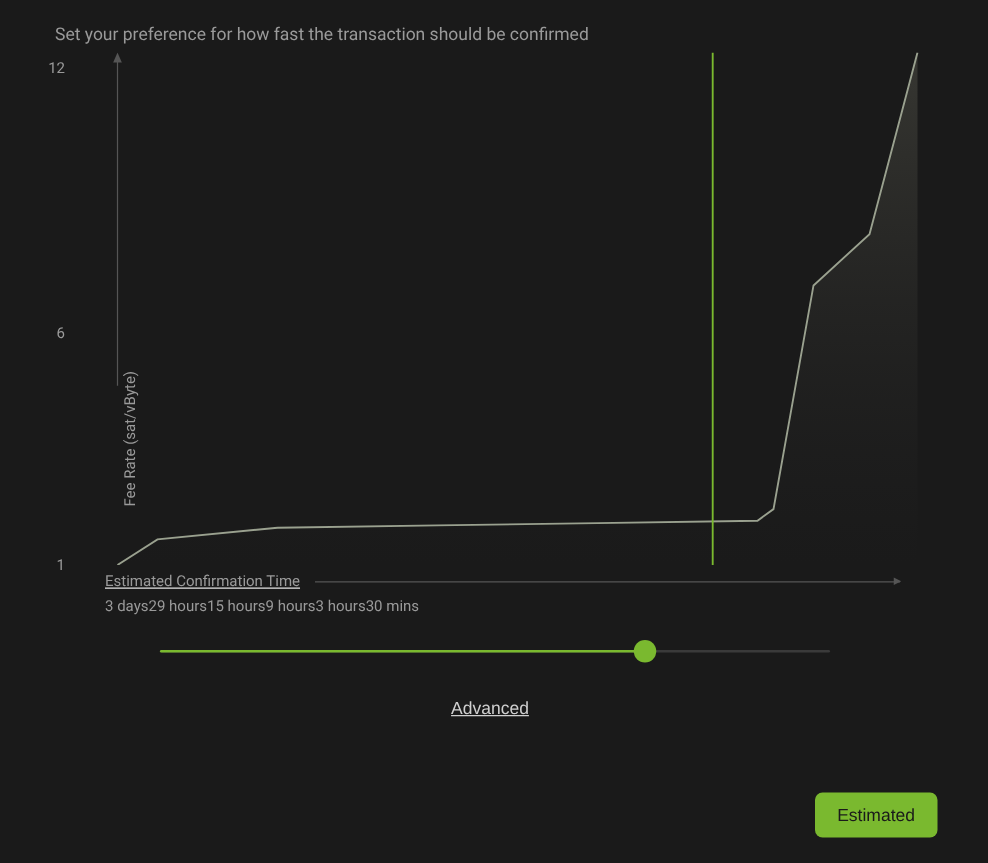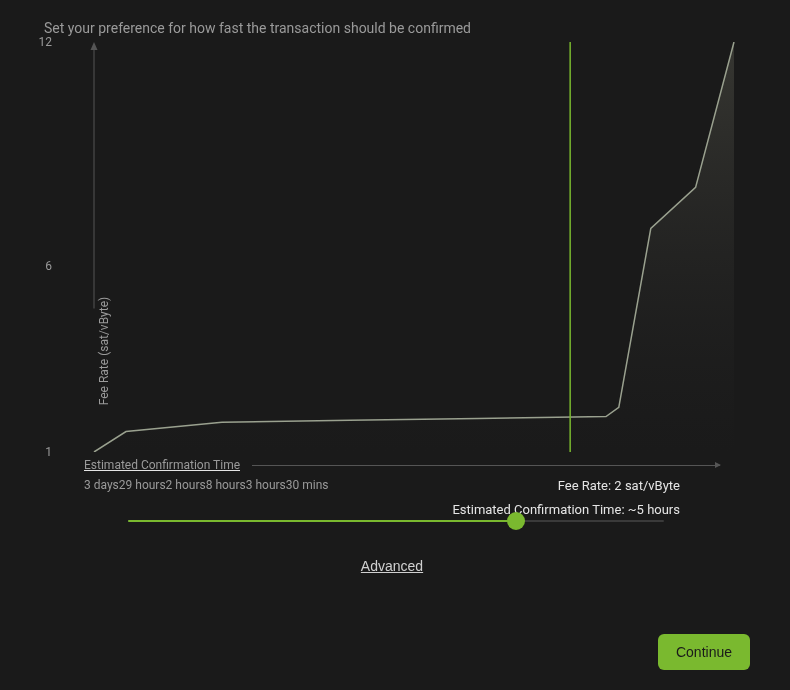--- a/index.html
+++ b/index.html
@@ -192,61 +192,57 @@
 <body>
 
 <div class="container">
   <div class="subtitle">Set your preference for how fast the transaction should be confirmed</div>
 
   <div class="chart-wrapper">
     <div class="y-axis-label">Fee Rate (sat/vByte)</div>
     <div class="y-ticks" id="y-ticks">
         <div class="y-tick" style="top: 410px;">1</div>
         <div class="y-tick" style="top: 223.636px;">6</div>
-        <div class="y-tick" style="top: 0px;">12</div>
+        <div class="y-tick" style="top: 12px;">12</div>
       </div>
     <svg id="chart-svg" class="chart-svg" width="690" height="410" viewBox="0 0 690 410">
         <line x1="30" y1="4" x2="30" y2="266.5" stroke="#555" stroke-width="1"></line>
         <polygon points="26.5,8 33.5,8 30,0" fill="#555"></polygon>
         <defs>
           <linearGradient id="agrad" x1="0" y1="0" x2="0" y2="1">
             <stop offset="0%" stop-color="#4a4a42" stop-opacity="0.6"></stop>
             <stop offset="100%" stop-color="#2a2a2a" stop-opacity="0.0"></stop>
           </linearGradient>
         </defs>
         <path d="M30 410 L62 389.5 L158 380.1818181818182 L286 378.3181818181818 L414 376.45454545454544 L542 374.5909090909091 L554.8 365.27272727272725 L586.8 186.36363636363637 L631.5999999999999 145.36363636363637 L670 0 L 670 410 L 30 410 Z" fill="url(#agrad)" stroke="none"></path>
         <path d="M30 410 L62 389.5 L158 380.1818181818182 L286 378.3181818181818 L414 376.45454545454544 L542 374.5909090909091 L554.8 365.27272727272725 L586.8 186.36363636363637 L631.5999999999999 145.36363636363637 L670 0 " fill="none" stroke="#9aa18f" stroke-width="1.5"></path>
         <line x1="506.15999999999997" y1="0" x2="506.15999999999997" y2="410" stroke="#7ab92f" stroke-width="1.5"></line>
       </svg>
 
-    <div class="info-overlay">
-      <div>Fee Rate: 2 sat/vByte</div>
-      <div>Estimated Confirmation Time: ~5  hours</div>
-    </div>
 
     <div class="x-axis-row">
       <span class="x-axis-label">Estimated Confirmation Time</span>
       <span class="x-axis-arrow"></span>
     </div>
     <div class="x-ticks" id="x-ticks">
         <span class="x-tick">3 days</span>
         <span class="x-tick">29 hours</span>
-        <span class="x-tick">2 hours</span>
-        <span class="x-tick">8 hours</span>
+        <span class="x-tick">15 hours</span>
+        <span class="x-tick">9 hours</span>
         <span class="x-tick">3 hours</span>
         <span class="x-tick">30 mins</span>
       </div>
 
     <div class="slider-wrap">
       <div class="slider-track"></div>
       <div class="slider-fill" id="slider-fill" style="width: 72.4%;"></div>
       <div class="slider-handle" id="slider-handle" style="left: 72.4%;"></div>
     </div>
 
     <div class="advanced-row">
       <button class="advanced-link">Advanced</button>
     </div>
   </div>
 </div>
 
 <div class="footer">
-  <button class="continue-btn">Continue</button>
+  <button class="continue-btn">Estimated</button>
 </div>
 
 </body></html>

